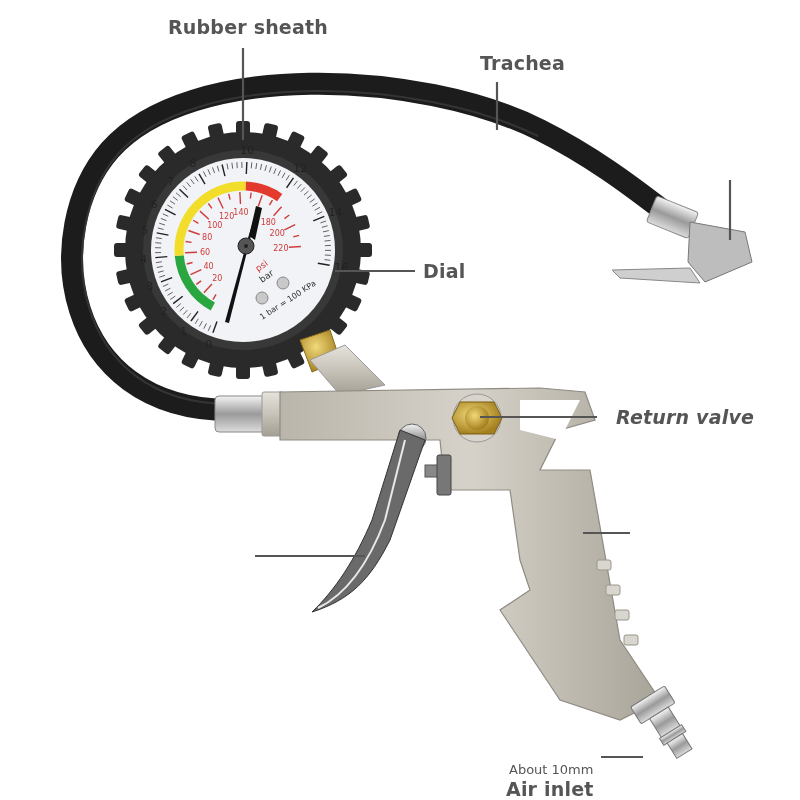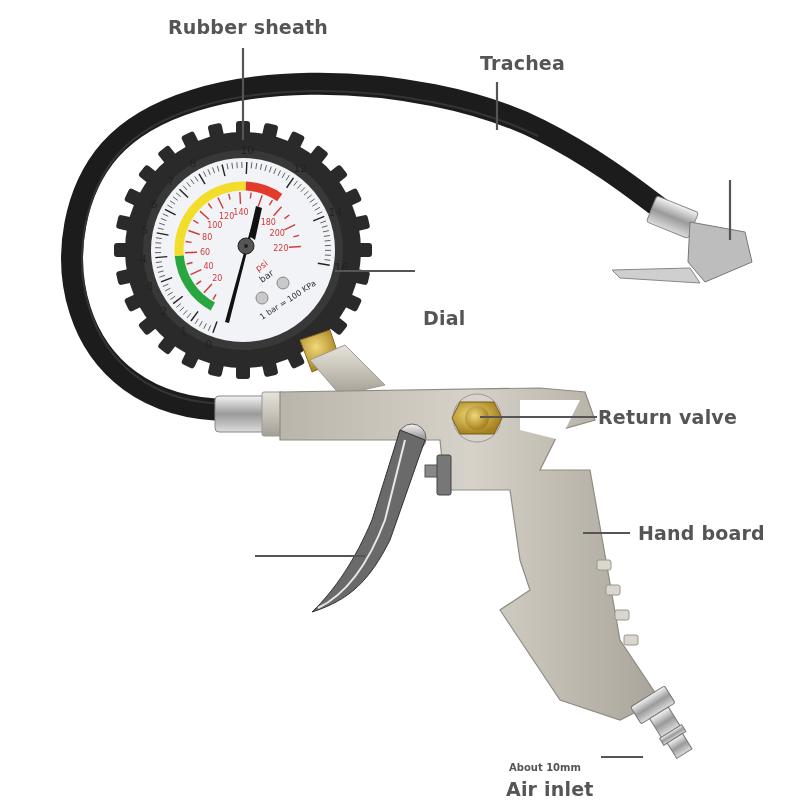--- a/index.html
+++ b/index.html
@@ -1,19 +1,19 @@
 <!DOCTYPE html>
 <html><head>
 <meta charset="utf-8">
 <style>
   html, body { margin:0; padding:0; background:#ffffff; }
   body { width:800px; height:800px; position:relative; overflow:hidden; font-family:"DejaVu Sans", sans-serif; }
   .stage { position:absolute; left:0; top:0; width:800px; height:800px; }
   .label { position:absolute; color:#555555; font-weight:bold; font-size:19px; white-space:nowrap; letter-spacing:0.2px; }
-  .sublabel { position:absolute; color:#555555; font-weight:bold; font-size:10px; white-space:nowrap;text-align:right; }
+  .sublabel { position:absolute; color:#555555; font-weight:normal; font-size:13px; white-space:nowrap;text-align:right; }
   svg text { font-family:"DejaVu Sans", sans-serif; }
 </style>
 </head>
 <body>
 
 <div class="stage">
   <svg width="800" height="800" viewBox="0 0 800 800">
     <defs>
       <linearGradient id="metalG" x1="0" y1="0" x2="0" y2="1">
         <stop offset="0" stop-color="#e6e3dc"></stop>
@@ -279,18 +279,17 @@
       <line x1="480" y1="417" x2="597" y2="417"></line>
       <line x1="583" y1="533" x2="630" y2="533"></line>
       <line x1="255" y1="556" x2="365" y2="556"></line>
       <line x1="601" y1="757" x2="643" y2="757"></line>
     </g>
   </svg>
 
   
   <div class="label" style="left:168px; top:16px;">Rubber sheath</div>
   <div class="label" style="left:452px; top:52px;margin-left:28px;">Trachea</div>
-  <div class="label" style="left:423px; top:260px;margin-top:47px;">Dial</div>
-  <div class="label" style="left:598px; top:406px;">Return valve</div>
-  <div class="label" style="left:638px; top:522px;">Hand board</div>
+  <div class="label" style="left:423px; top:260px;">Dial</div>
+  <div class="label" style="left:616px; top:406px;font-style:italic;">Return valve</div>
   <div class="label" style="left:506px; top:738px;margin-top:40px;">Air inlet</div>
   <div class="sublabel" style="left:509px; top:762px;">About 10mm</div>
 </div>
 
 </body></html>

